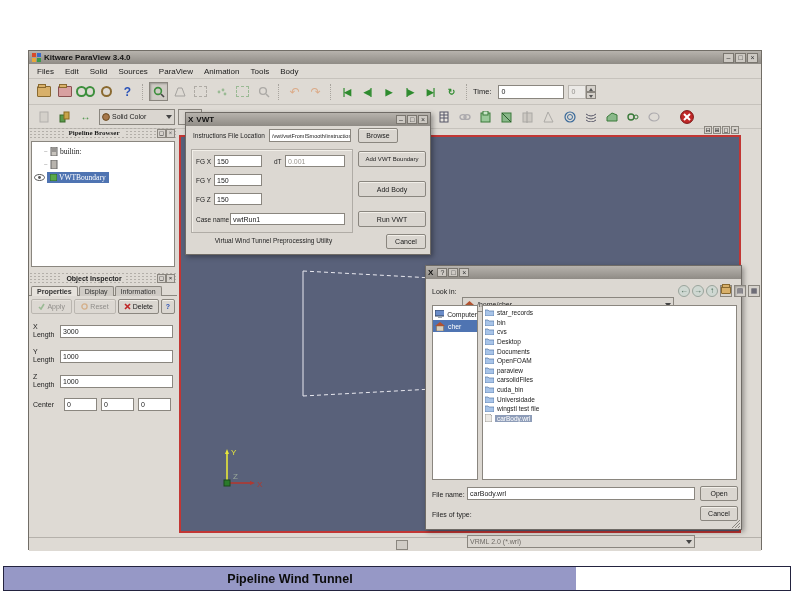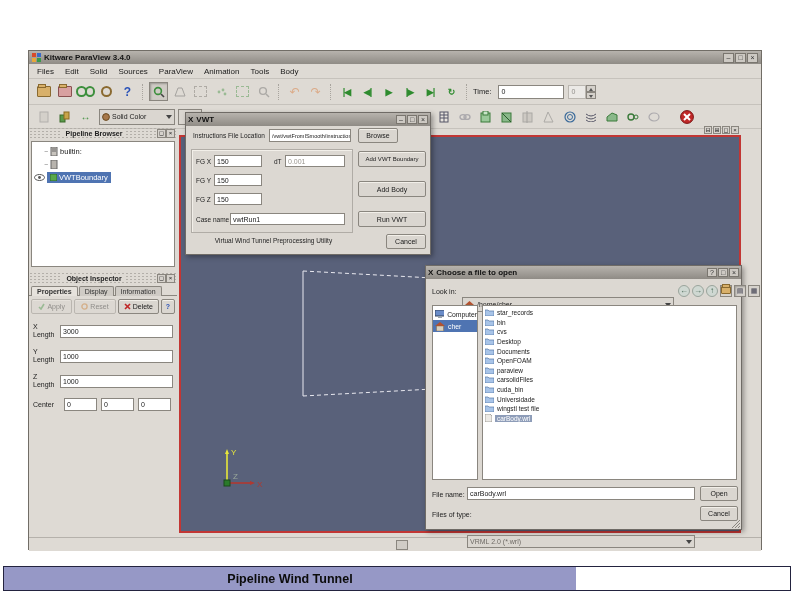--- a/index.html
+++ b/index.html
@@ -269,21 +269,21 @@
             <circle cx="7" cy="7" r="6.4" fill="#c02828" stroke="#7a1414"></circle>
             <line x1="4" y1="4" x2="10" y2="10" stroke="#fff" stroke-width="2"></line>
             <line x1="10" y1="4" x2="4" y2="10" stroke="#fff" stroke-width="2"></line>
           </svg>
         </span>
     </div>
   </div>
 
   <div class="abs" style="left:0;top:75px;width:148px;height:411px;">
 
-    <div class="abs" style="left:0;top:1px;width:148px;height:142px;">
+    <div class="abs" style="left:0;top:1px;width:148px;height:142px;font-family:Liberation Serif, serif;">
       <div class="phead">
         <b>Pipeline Browser</b>
         <span class="mini">◻</span>
         <span class="mini">×</span>
       </div>
       <div class="abs" style="left:2px;top:14px;width:144px;height:126px;background:#fff;border:1px solid #8a867f;padding:3px 2px;box-sizing:border-box;">
         <div class="treerow" style="padding-left:10px;">
           <span style="color:#777;font-size:7px;">−</span>
           <svg width="8" height="9">
               <rect x="1" y="0" width="6" height="9" fill="#c8c4be" stroke="#666"></rect>
@@ -434,21 +434,20 @@
   <span class="btn abs" style="left:172px;top:38px;width:68px;height:16px;font-size:6px;">Add VWT Boundary</span>
   <span class="btn abs" style="left:172px;top:68px;width:68px;height:16px;">Add Body</span>
   <span class="btn abs" style="left:172px;top:98px;width:68px;height:16px;">Run VWT</span>
   <span class="lab abs" style="left:0;top:124px;width:175px;text-align:center;">Virtual Wind Tunnel Preprocessing Utility</span>
   <span class="btn abs" style="left:200px;top:121px;width:40px;height:15px;">Cancel</span>
 </div>
 
 <div class="dlg" style="left:425px;top:265px;width:317px;height:265px;">
   <div class="dtitle">
     <span class="x11">X</span>
-    <span class="ttl">Choose a file to open</span>
     <span class="wbtn" style="width:10px;height:9px;">?</span>
     <span class="wbtn" style="width:10px;height:9px;">□</span>
     <span class="wbtn" style="width:10px;height:9px;">×</span>
   </div>
 
   <span class="lab abs" style="left:6px;top:22px;font-size:7px;">Look in:</span>
   <span class="combo abs" style="left:36px;top:18px;width:212px;height:15px;">
     <svg width="9" height="8" style="margin-right:3px;">
         <polygon points="4.5,0 9,4 0,4" fill="#b5502e"></polygon>
         <rect x="1.5" y="4" width="6" height="4" fill="#d8d0c0" stroke="#8a6a40" stroke-width=".5"></rect>

